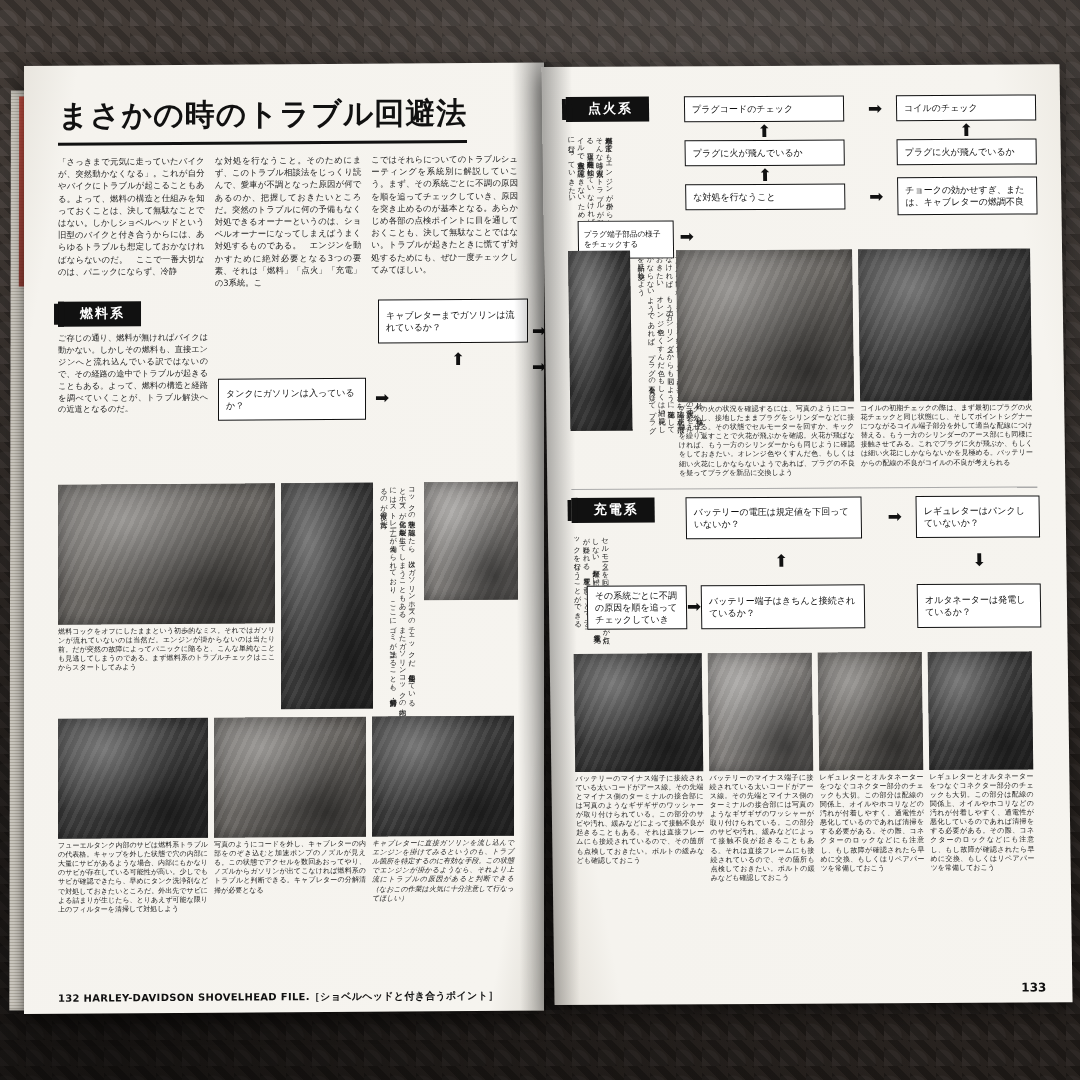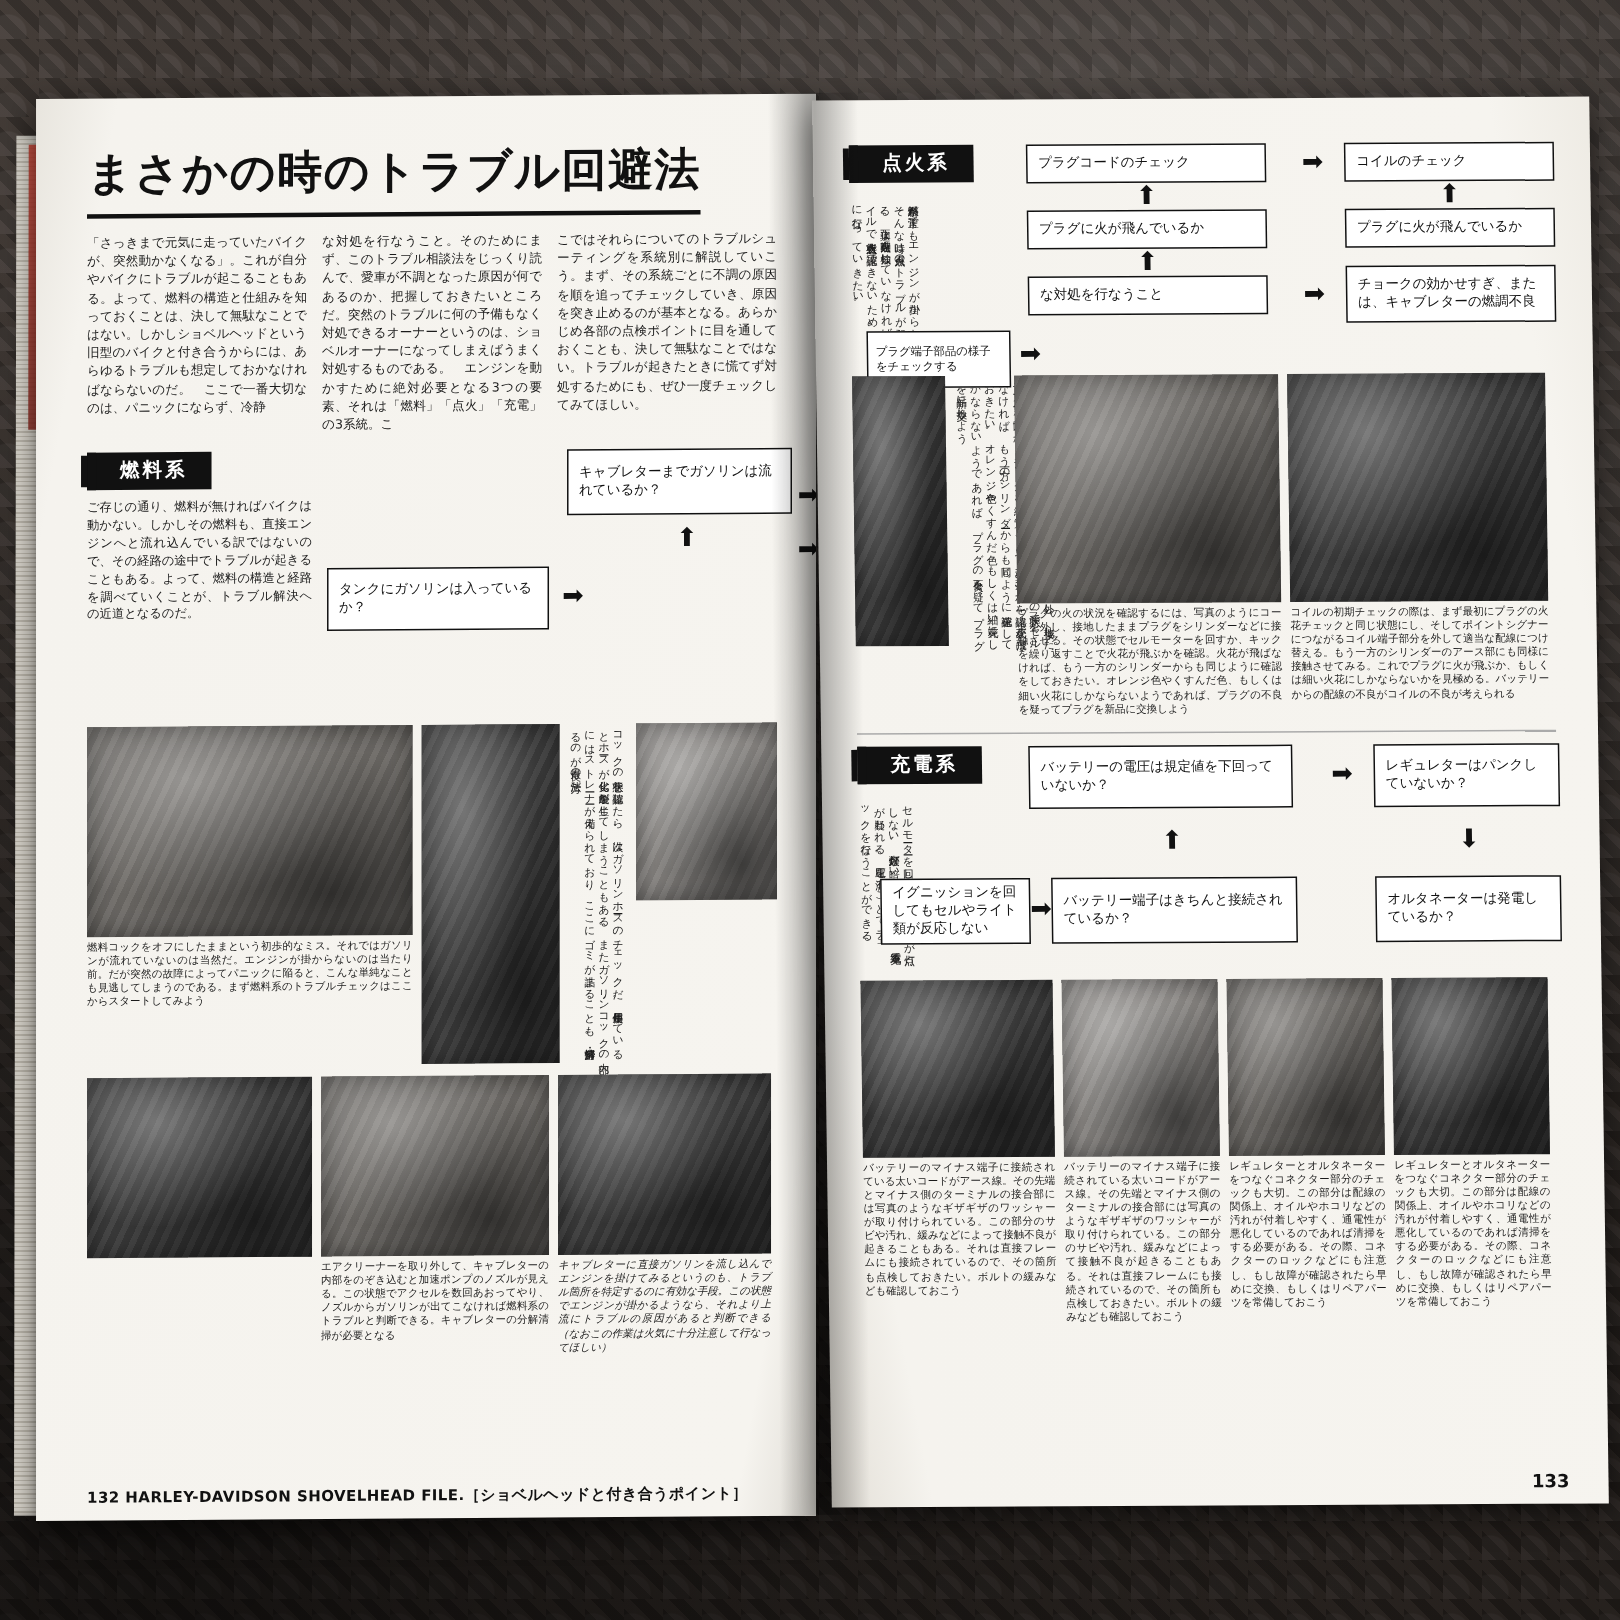--- a/index.html
+++ b/index.html
@@ -183,24 +183,25 @@
         </div>
         <div style="width:96px;">
           <div class="photo lite" style="height:118px;"></div>
         </div>
       </div>
 
       
       <div class="flexrow gap6" style="margin-top:8px;">
         <div style="width:150px;">
           <div class="photo dark" style="height:120px;"></div>
+          <div class="cap jp">フューエルタンク内部のサビは燃料系トラブルの代表格。キャップを外した状態で穴の内部に大量にサビがあるような場合、内部にもかなりのサビが存在している可能性が高い。少しでもサビが確認できたら、早めにタンク洗浄剤などで対処しておきたいところだ。外出先でサビによる詰まりが生じたら、とりあえず可能な限り上のフィルターを清掃して対処しよう</div>
         </div>
         <div style="width:152px;">
           <div class="photo mid" style="height:120px;"></div>
-          <div class="cap jp">エアクリーナーを取り外して、キャブレターの内部をのぞき込むと加速ポンプのノズルが見える。この状態でアクセルを数回あおってやり、ノズルからガソリンが出てこなければ燃料系のトラブルと判断できる。キャブレターの分解清掃が必要となる</div>
+          <div class="cap jp">写真のようにコードを外し、キャブレターの内部をのぞき込むと加速ポンプのノズルが見える。この状態でアクセルを数回あおってやり、ノズルからガソリンが出てこなければ燃料系のトラブルと判断できる。キャブレターの分解清掃が必要となる</div>
         </div>
         <div style="width:142px;font-style:italic;">
           <div class="photo dark" style="height:120px;"></div>
           <div class="cap jp">キャブレターに直接ガソリンを流し込んでエンジンを掛けてみるというのも、トラブル箇所を特定するのに有効な手段。この状態でエンジンが掛かるようなら、それより上流にトラブルの原因があると判断できる（なおこの作業は火気に十分注意して行なってほしい）</div>
         </div>
       </div>
 
       <div class="folio jp">132  HARLEY-DAVIDSON SHOVELHEAD FILE.［ショベルヘッドと付き合うポイント］</div>
     </div>
   </div>
@@ -261,21 +262,21 @@
           <div class="secthead jp wbar">充電系</div>
           <div style="height:100px;margin-top:4px;">
             <div class="vtext jp">セルモーターを回してもライトが点灯しない、灯火類が暗いといった場合は、充電系統が疑われる。電圧を測ることでチェックを行なうことができる。</div>
           </div>
         </div>
 
         <div style="flex:1;position:relative;height:150px;">
           <div class="box jp" style="position:absolute;left:0;top:0;width:176px;height:42px;display:flex;align-items:center;">バッテリーの電圧は規定値を下回っていないか？</div>
           <div class="box jp" style="position:absolute;left:230px;top:0;width:124px;height:42px;display:flex;align-items:center;">レギュレターはパンクしていないか？</div>
 
-          <div class="box jp" style="position:absolute;left:-100px;top:88px;width:100px;height:44px;display:flex;align-items:center;">イグニッションを回してもセルやライト類が反応しない</div>
+          <div class="box jp" style="position:absolute;left:-100px;top:88px;width:100px;height:44px;display:flex;align-items:center;">その系統ごとに不調の原因を順を追ってチェックしていき</div>
           <div class="box jp" style="position:absolute;left:14px;top:88px;width:164px;height:44px;display:flex;align-items:center;">バッテリー端子はきちんと接続されているか？</div>
           <div class="box jp" style="position:absolute;left:230px;top:88px;width:124px;height:44px;display:flex;align-items:center;">オルタネーターは発電しているか？</div>
 
           <div class="arrow ar-r" style="position:absolute;left:192px;top:10px;width:34px;height:22px;">➡</div>
           <div class="arrow ar-u" style="position:absolute;left:84px;top:46px;width:22px;height:38px;">⬆</div>
           <div class="arrow ar-d" style="position:absolute;left:282px;top:46px;width:22px;height:38px;">⬇</div>
           <div class="arrow ar-r" style="position:absolute;left:-2px;top:100px;width:18px;height:20px;">➡</div>
         </div>
       </div>
 

